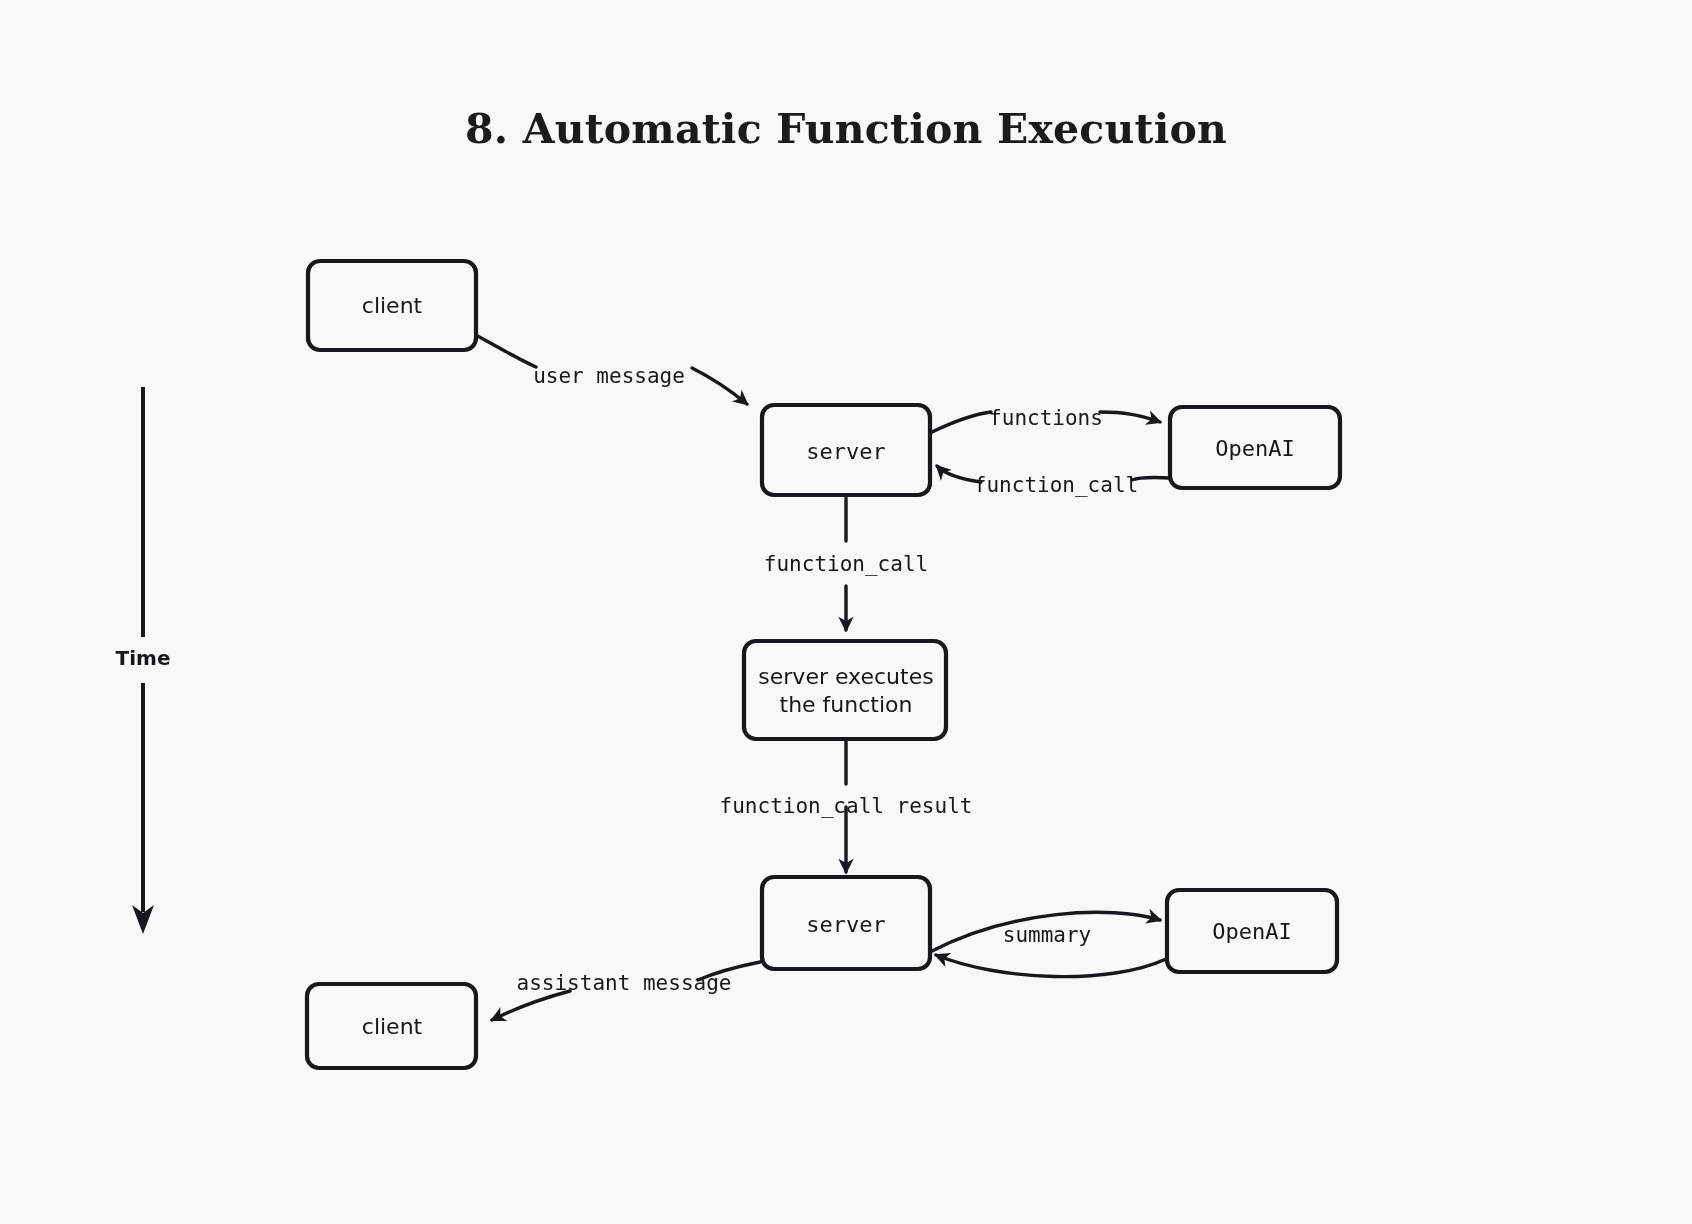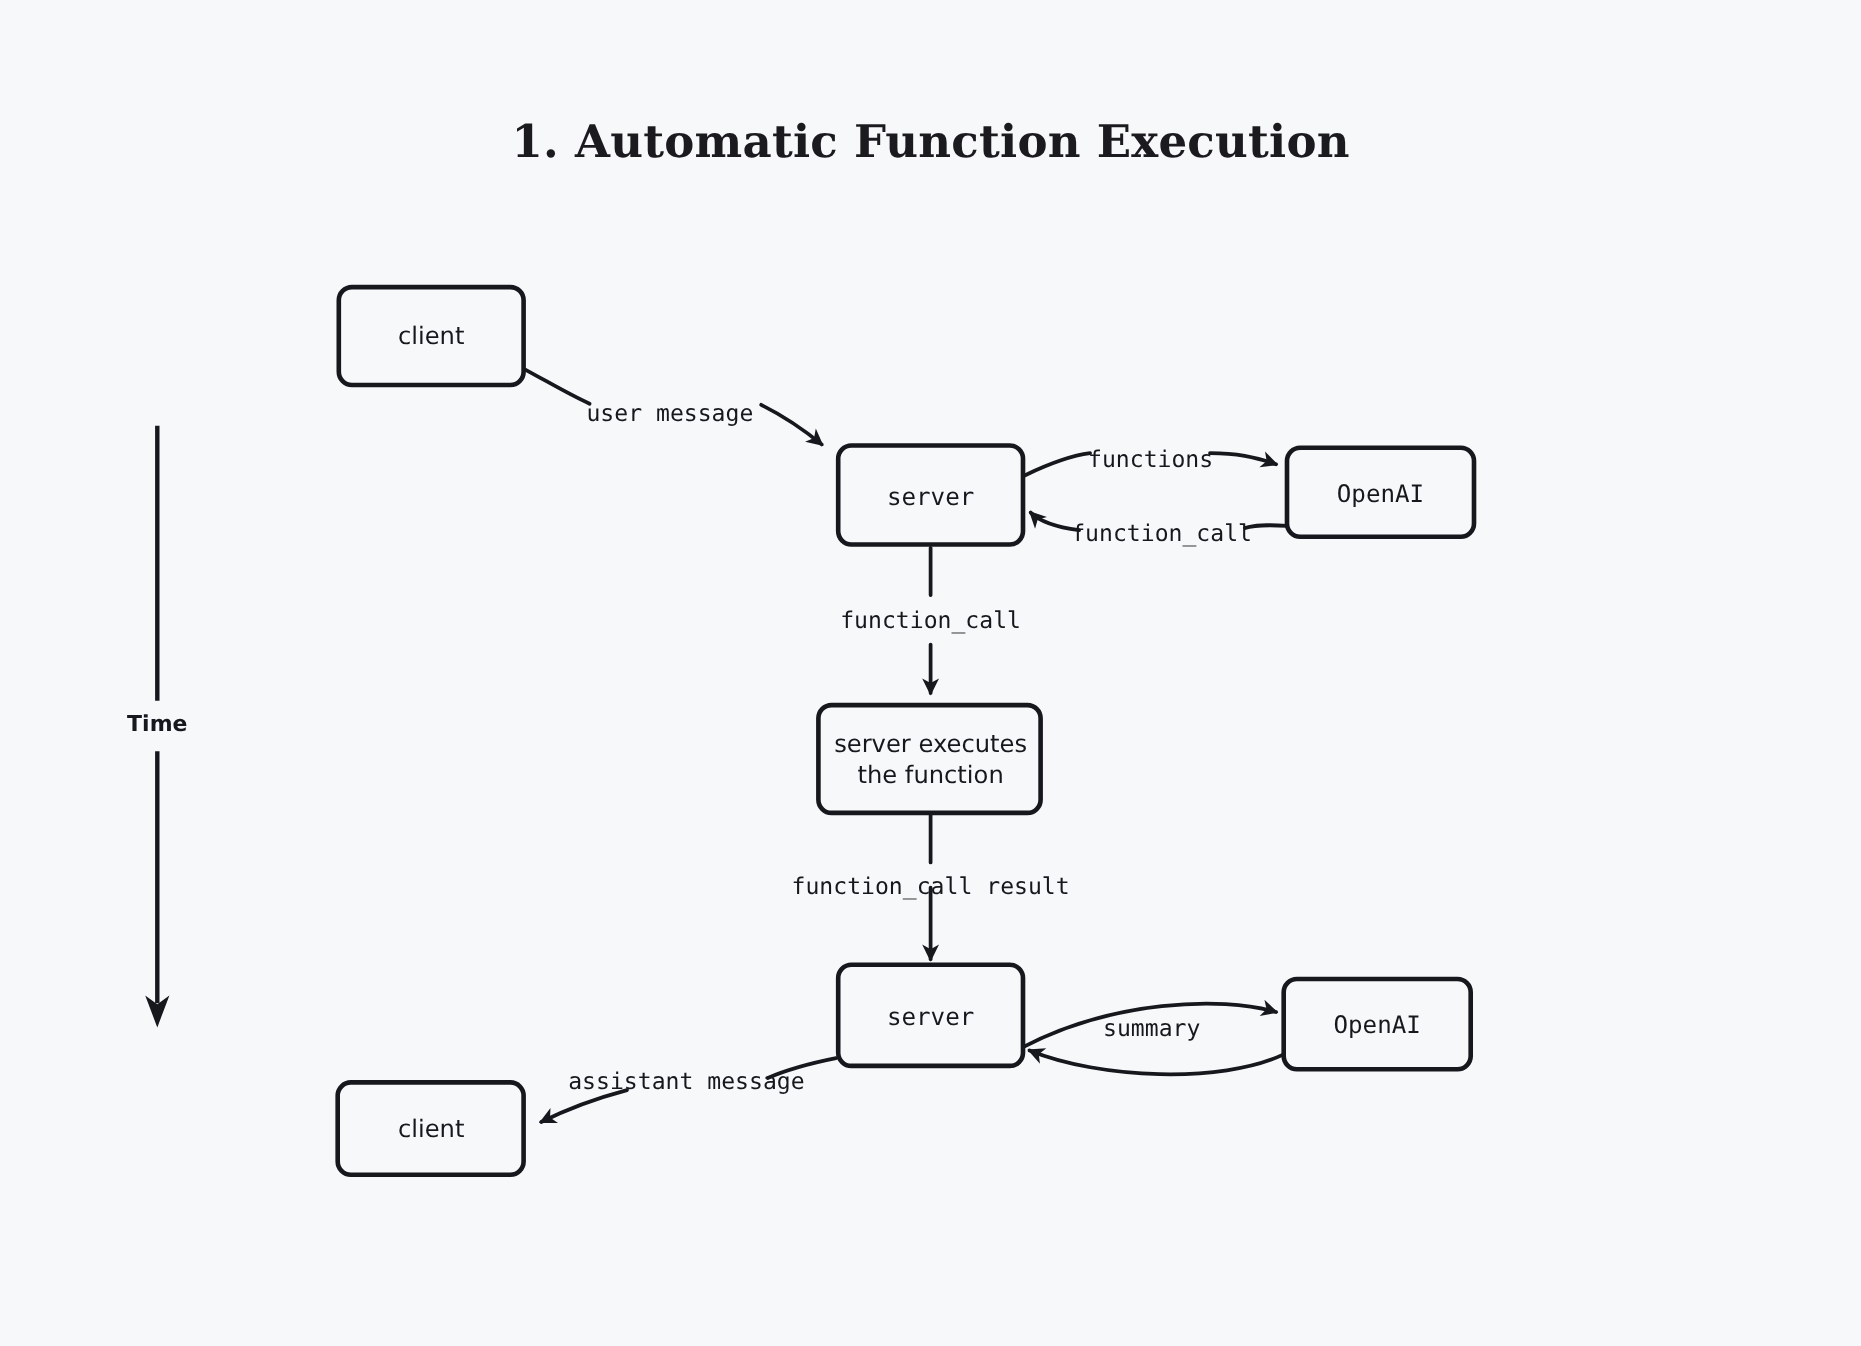--- a/index.html
+++ b/index.html
@@ -82,21 +82,21 @@
     fill: #16181d;
     text-anchor: middle;
     dominant-baseline: middle;
   }
 </style>
 </head>
 <body>
 
 <div id="diagram-root">
 
-  <div id="diagram-title">1. Automatic Function Execution</div>
+  <div id="diagram-title">8. Automatic Function Execution</div>
 
   <svg id="diagram-svg" width="1692" height="1224" viewBox="0 0 1692 1224">
 
     <defs>
       <marker id="arrow" viewBox="0 0 12 12" refX="9.5" refY="6" markerWidth="6" markerHeight="6" orient="auto-start-reverse">
         <path d="M 0.5 1 L 11 6 L 0.5 11 L 3.2 6 Z" fill="#16181d"></path>
       </marker>
       <marker id="arrowbig" viewBox="0 0 12 12" refX="9.5" refY="6" markerWidth="5.2" markerHeight="5.2" orient="auto-start-reverse">
         <path d="M 0.5 0.8 L 11 6 L 0.5 11.2 L 3.4 6 Z" fill="#16181d"></path>
       </marker>

